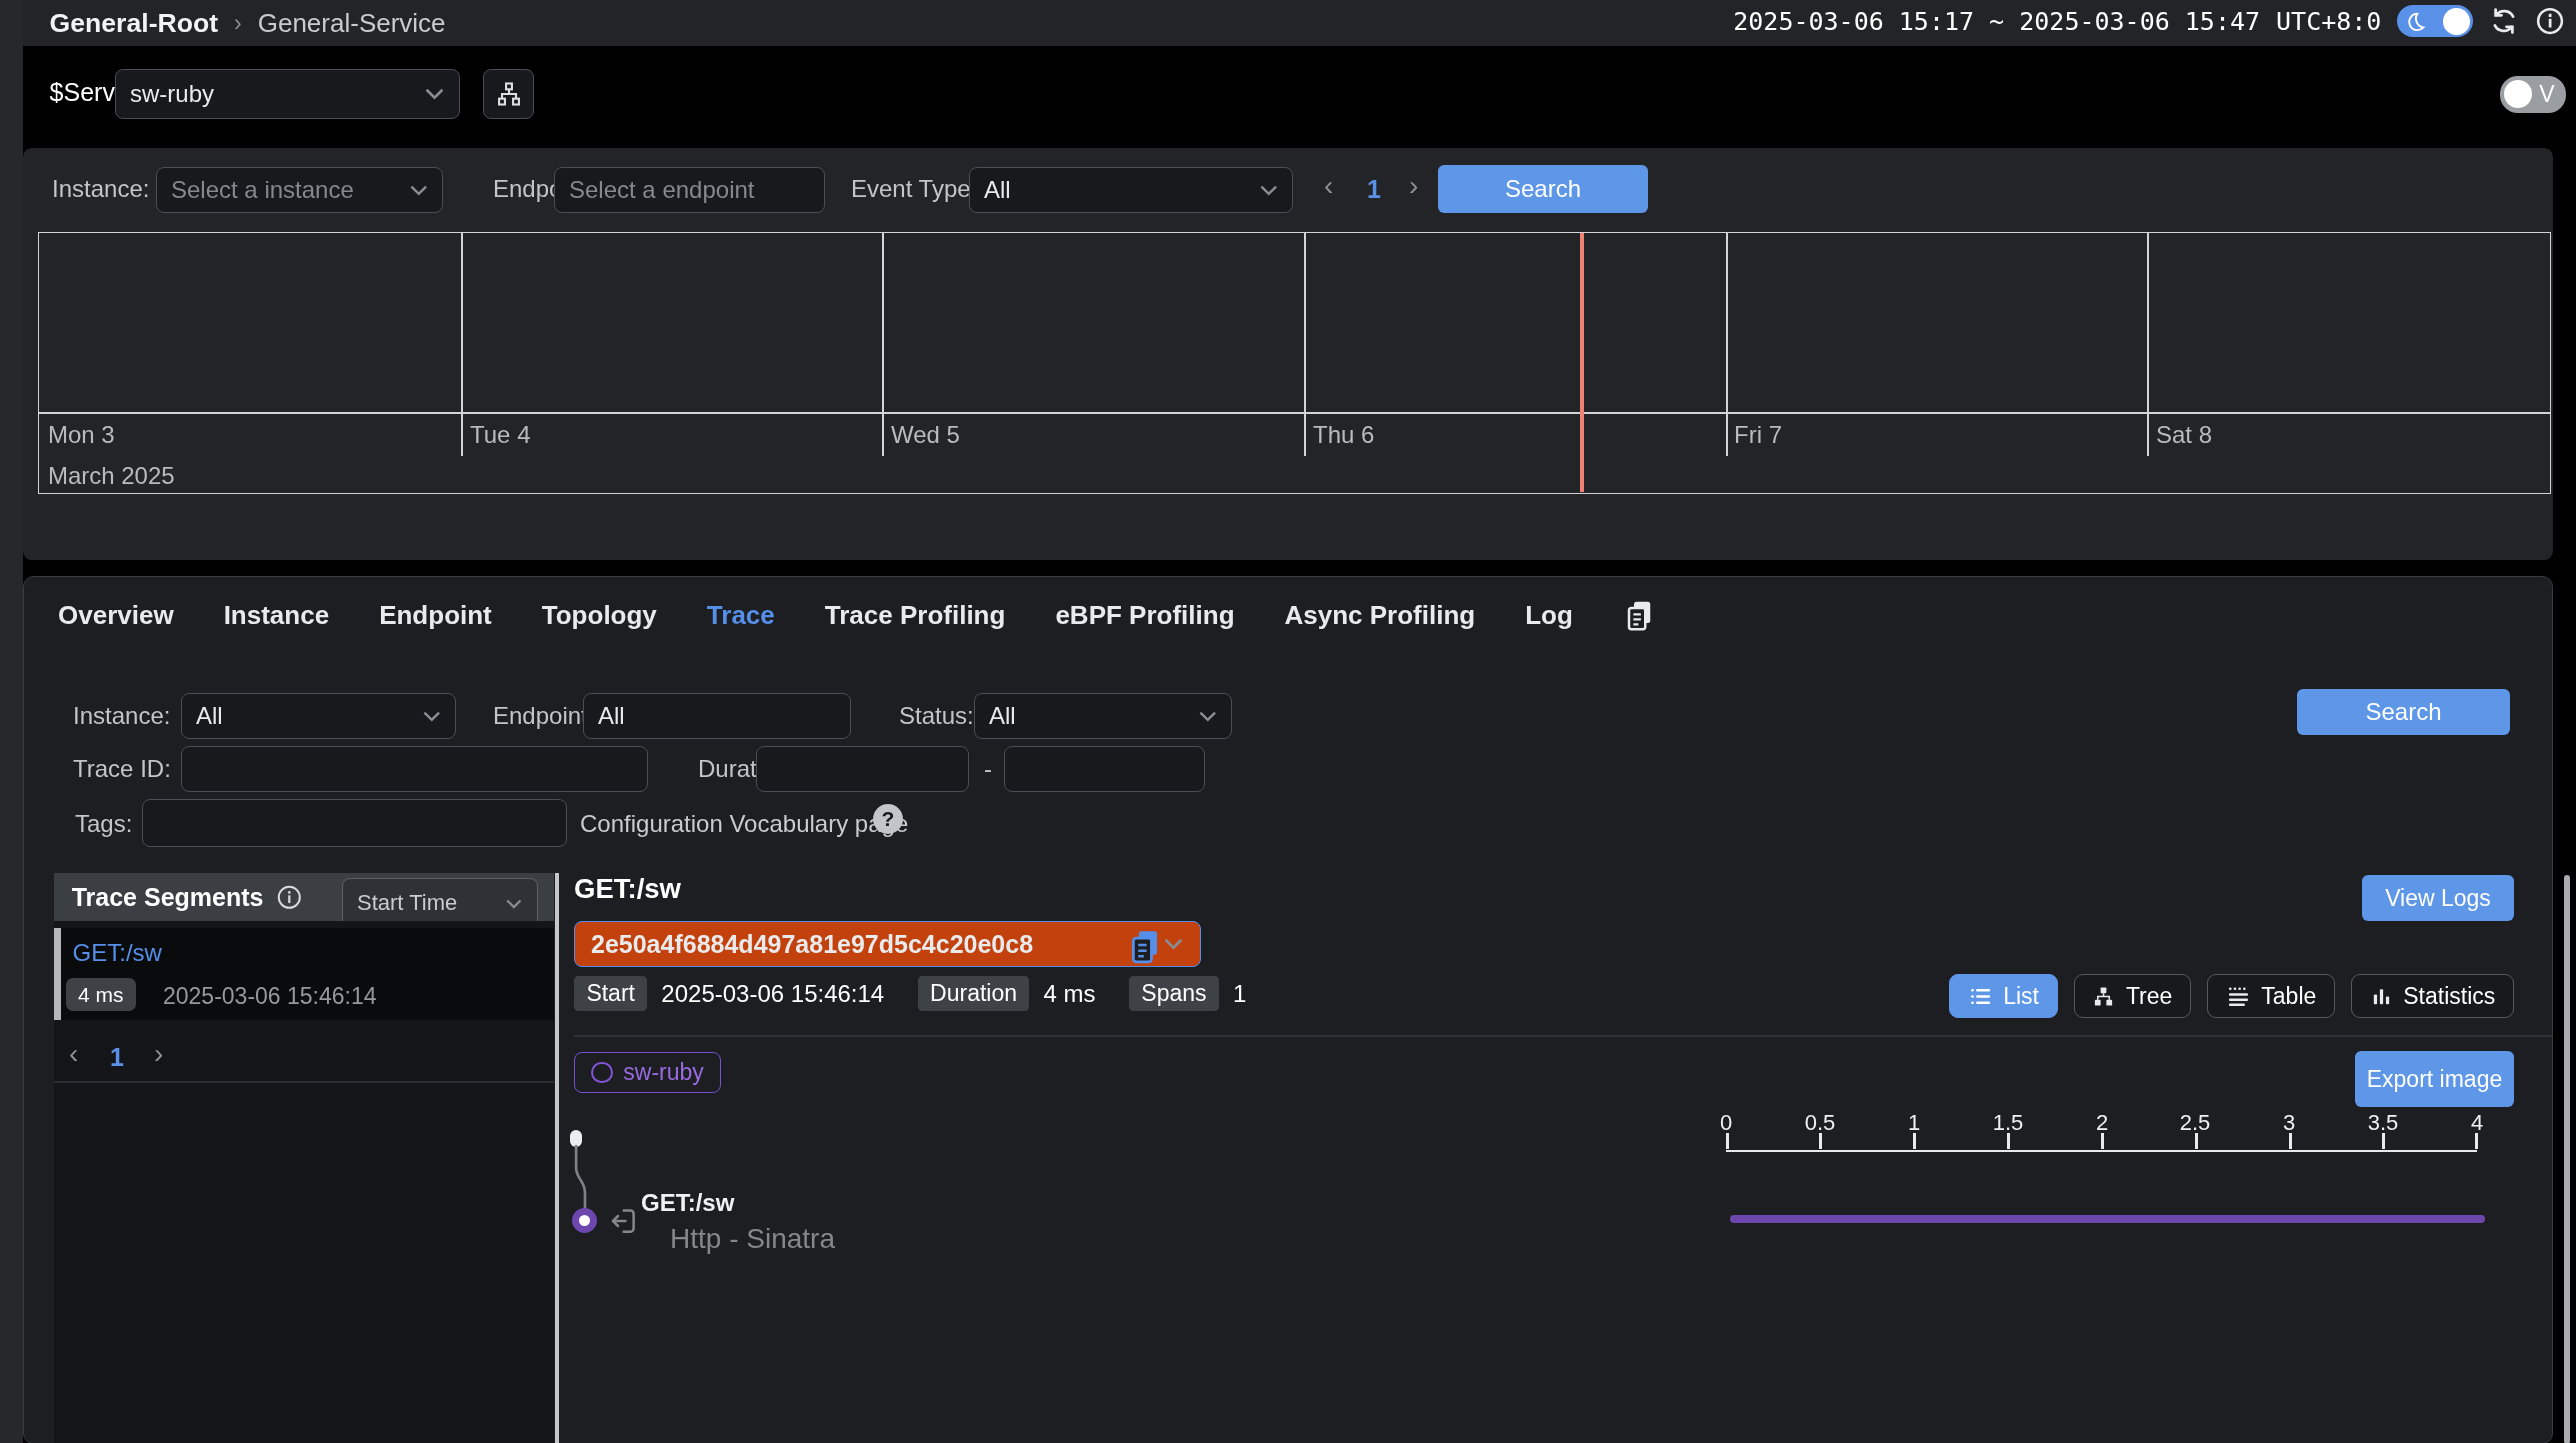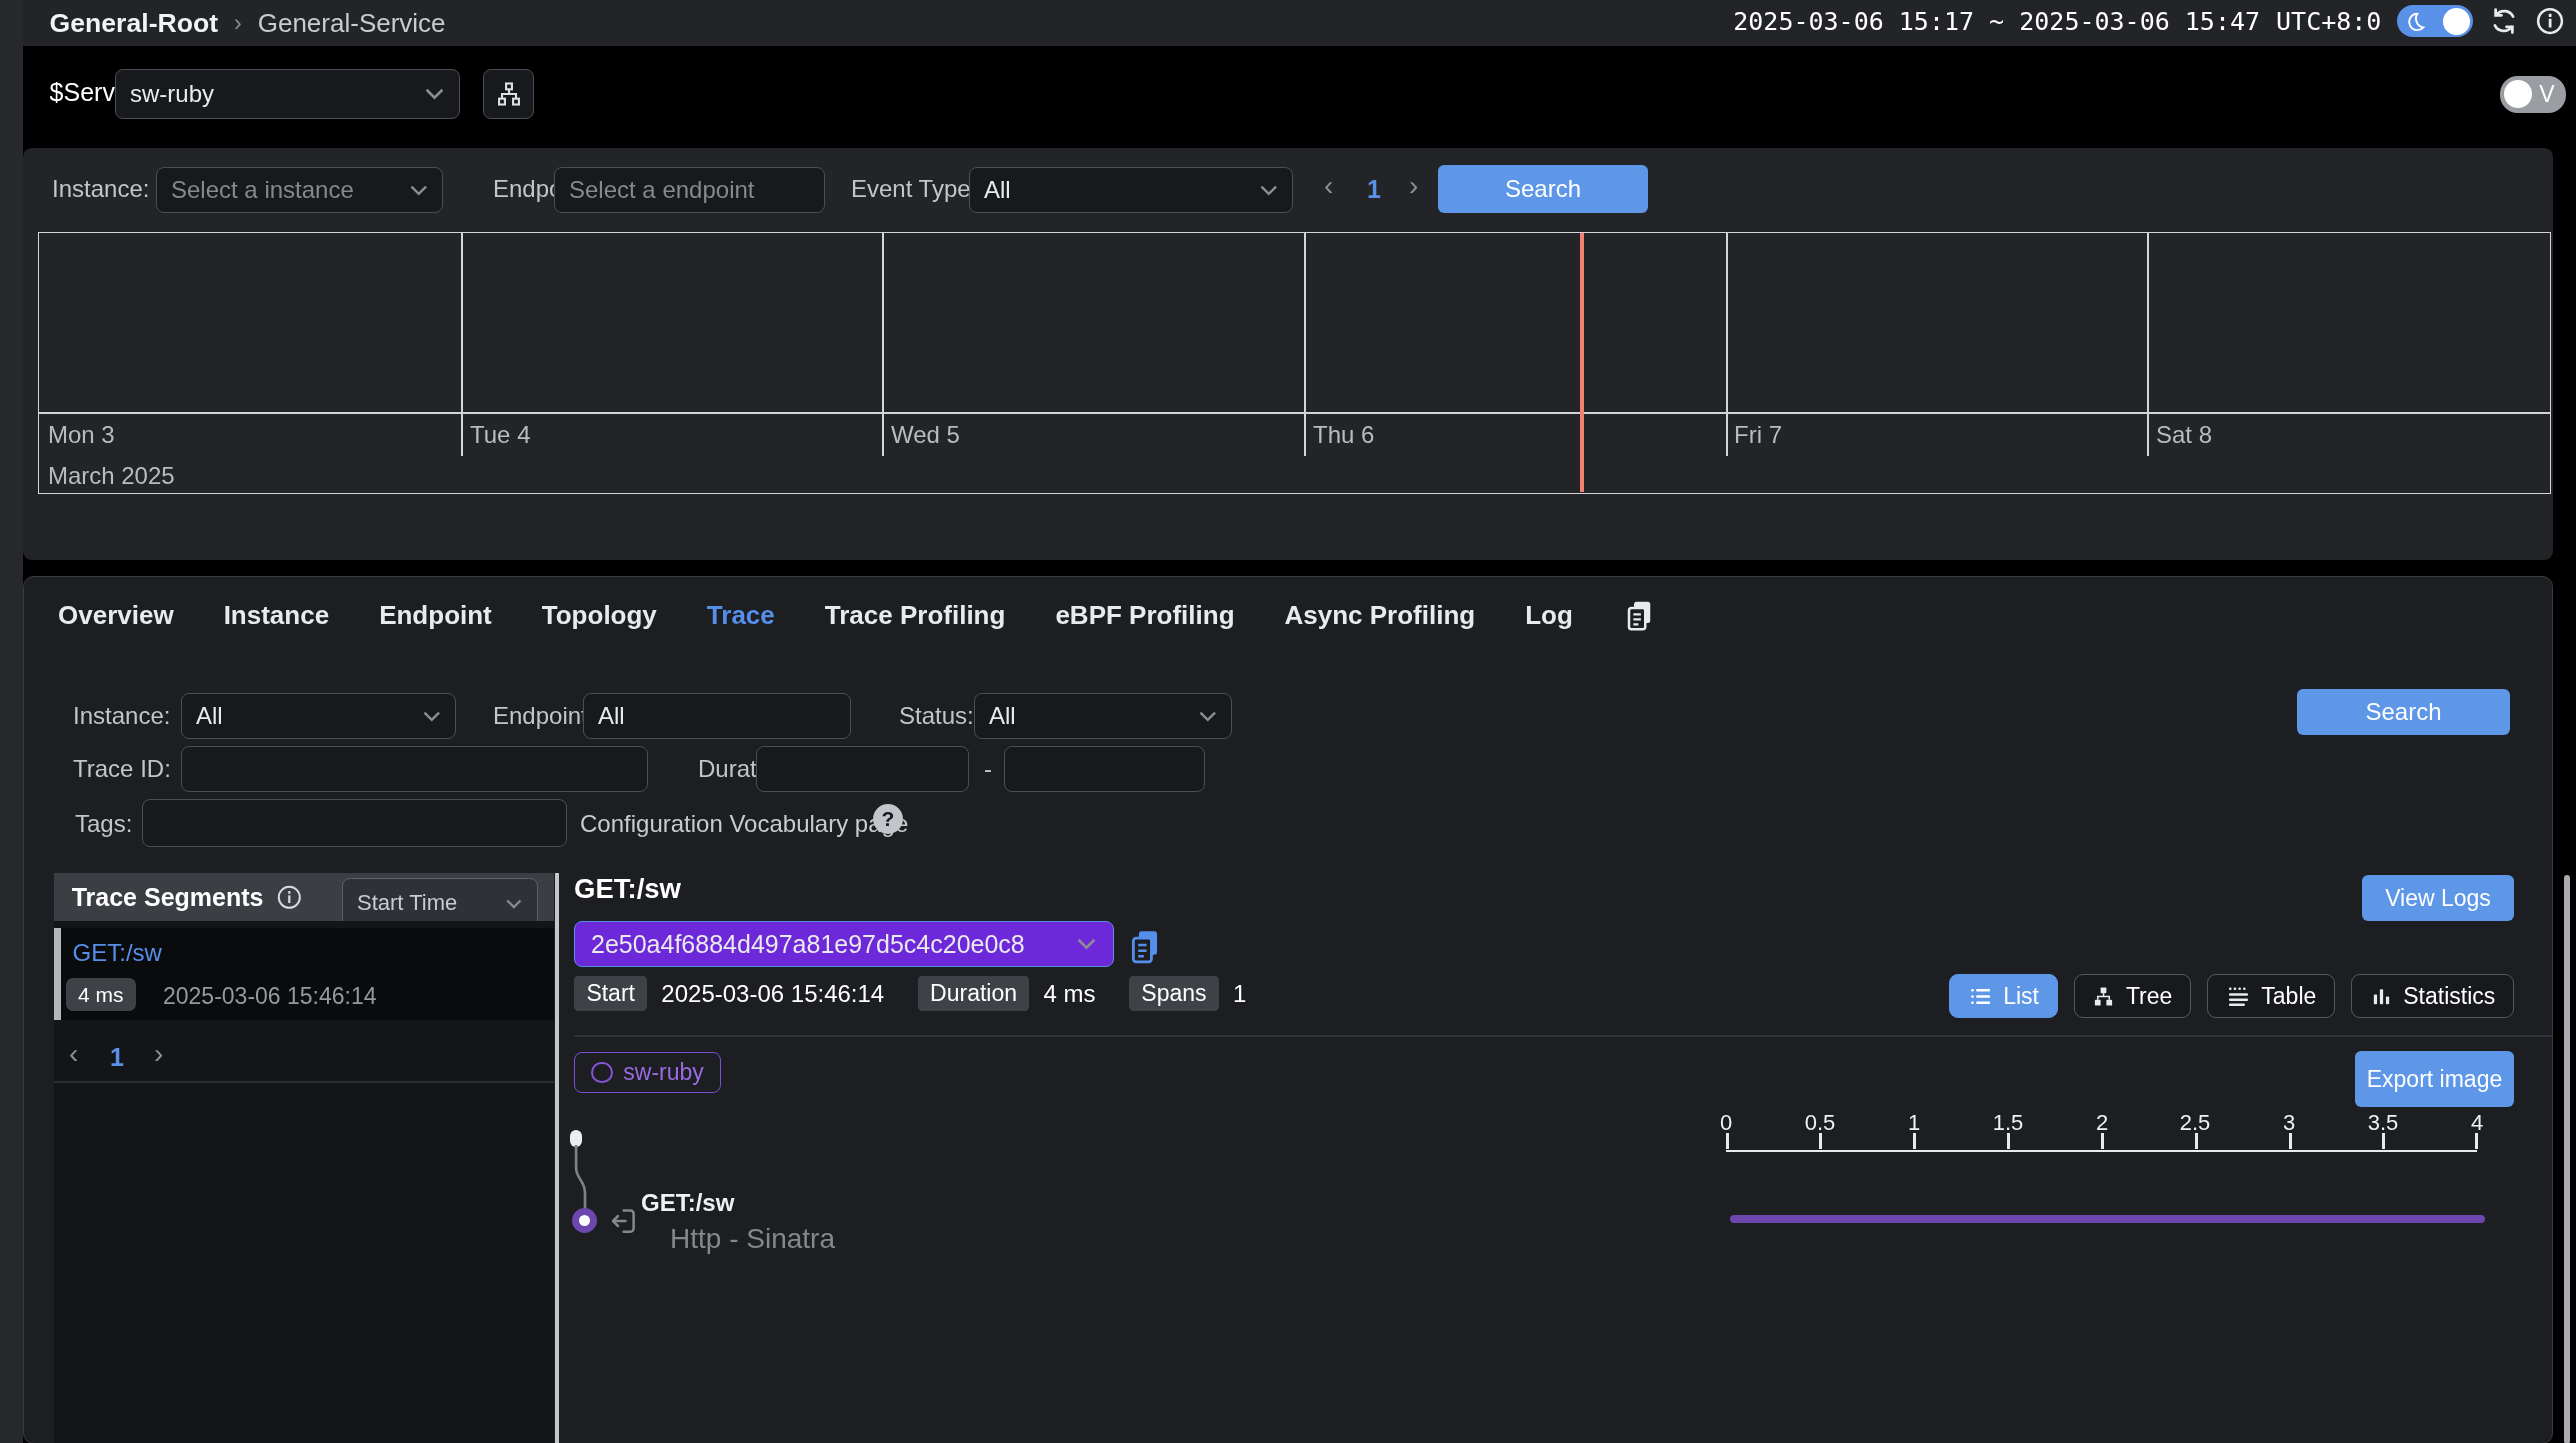--- a/index.html
+++ b/index.html
@@ -53,23 +53,23 @@
   .seg-list{left:54px;top:921px;width:500px;height:523px;background:#141519;}
   .seg-item{position:absolute;left:0;top:7px;width:500px;height:92px;background:#0a0b0d;}
   .seg-accent{position:absolute;left:0;top:0;width:7px;height:92px;background:#b5b7ba;}
   .seg-name{position:absolute;left:18.6px;top:10.6px;font-size:24px;color:#568fea;}
   .seg-badge{position:absolute;left:11.5px;top:50px;height:33px;background:#3e4247;border-radius:7px;
              display:flex;align-items:center;padding:0 12.4px;font-size:21px;color:#fff;}
   .seg-time{position:absolute;left:109px;top:55px;font-size:23px;color:#96989c;}
   .panel-divider{left:555px;top:873px;width:4.4px;height:571px;background:#c4c6c9;}
   
   .detail-title{font-size:27.5px;font-weight:bold;color:#fff;}
-  .trace-select{left:574px;top:921px;width:540px;height:46px;background:#6d28d9;border:1.8px solid #568fea;
+  .trace-select{left:574px;top:921px;width:627px;height:46px;background:#c2410c;border:1.8px solid #568fea;
                 border-radius:8px;display:flex;align-items:center;justify-content:space-between;
-                padding:0 16px;box-sizing:border-box;font-size:25px;}
+                padding:0 16px;box-sizing:border-box;font-size:25px;font-weight:bold;}
   .view-btn{height:44px;border:1.8px solid #56585d;background:#17191d;border-radius:9px;display:flex;
             align-items:center;gap:10.6px;padding:0 17.7px;font-size:23px;color:#fff;box-sizing:border-box;cursor:pointer;}
   .view-btn.active{background:#5e97e8;border-color:#5e97e8;}
   .legend-chip{left:574px;top:1052px;height:41px;border:1.8px solid #7b4fd0;border-radius:8px;display:flex;
                align-items:center;gap:10.6px;padding:0 16px;box-sizing:border-box;}
   .legend-circle{width:17.7px;height:17.7px;border-radius:50%;border:2.7px solid #8553d6;}
   .legend-text{font-size:23px;color:#9a6ae0;}
   .axis{left:1726px;top:1113px;width:751px;height:37px;border-bottom:2.7px solid #e9eaec;}
   .axis-tick{position:absolute;top:19.5px;width:2.7px;height:16px;background:#e9eaec;}
   .axis-lbl{position:absolute;top:-3.5px;transform:translateX(-50%);font-size:22px;color:#f0f1f2;}

